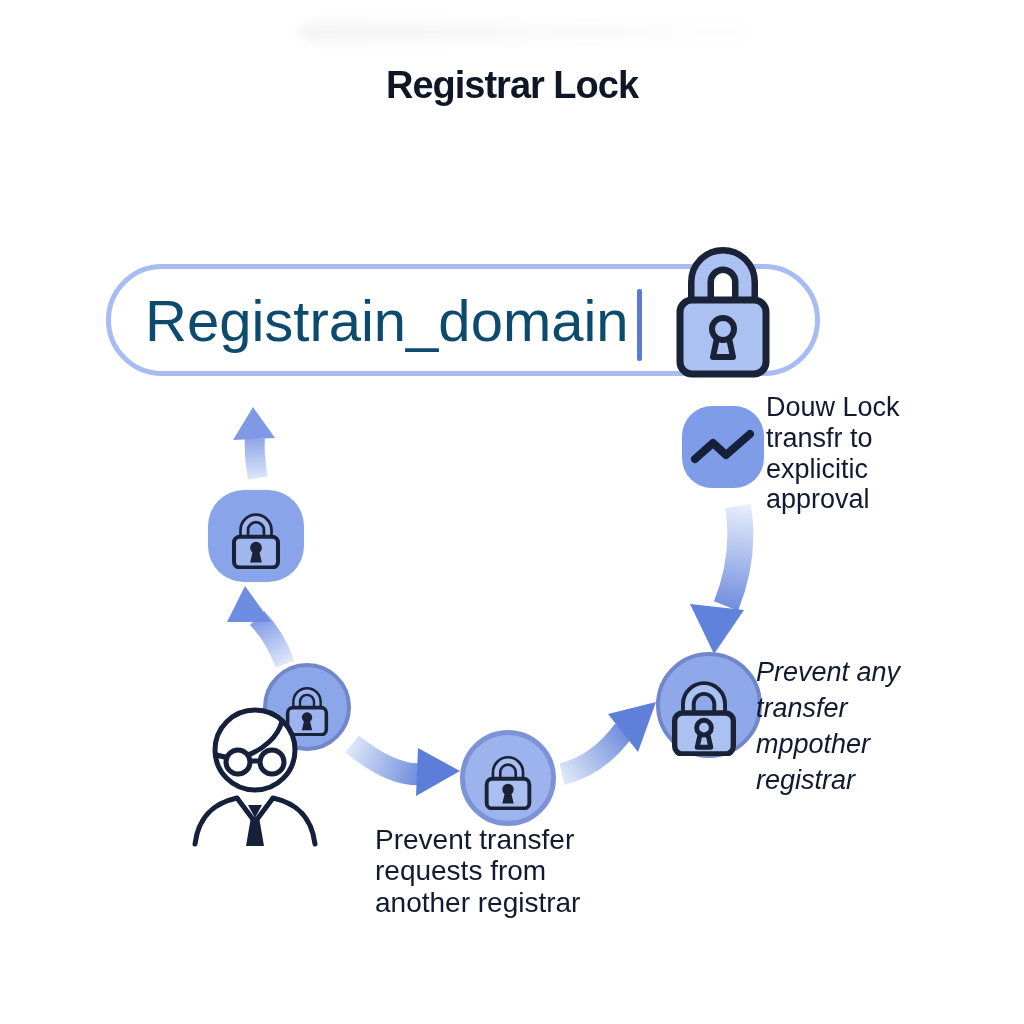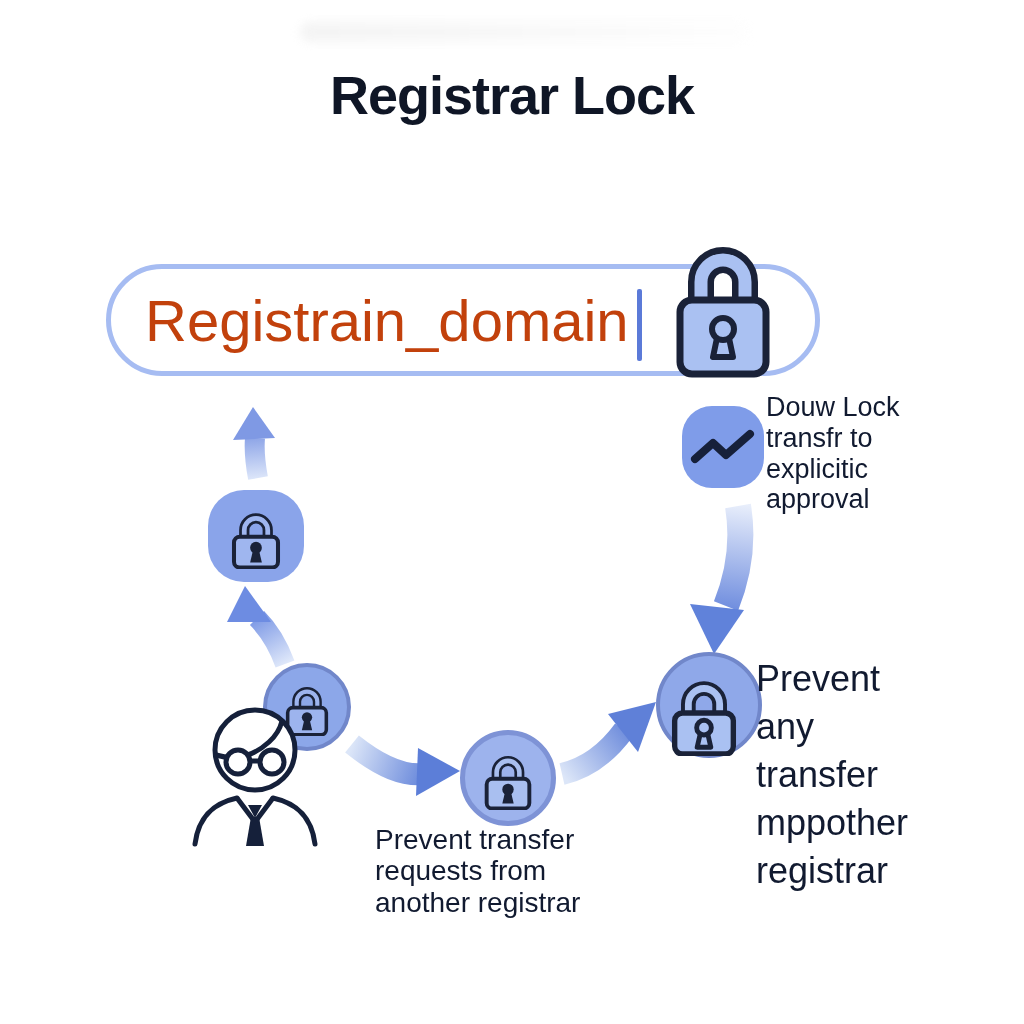--- a/index.html
+++ b/index.html
@@ -11,32 +11,32 @@
     font-family:"Liberation Sans", sans-serif;
   }
   .smudge{
     position:absolute;left:300px;top:22px;width:450px;height:20px;
     background:linear-gradient(90deg,#ebebeb,#f7f7f7 70%,#fdfdfd);
     filter:blur(5px);opacity:.55;border-radius:10px;
   }
   .title{
     position:absolute;left:0;top:64px;width:1024px;
     text-align:center;
-    font-size:54px;font-weight:700;letter-spacing:-1px;
+    font-size:38px;font-weight:700;letter-spacing:-1px;
     color:#0f1626;margin:0;
   }
   .pill{
     position:absolute;left:106px;top:264px;width:714px;height:112px;
     border:5px solid #a6bcf2;border-radius:60px;background:#ffffff;
     box-sizing:border-box;
     display:flex;align-items:center;
   }
   .domain-text{
     padding-left:34px;
-    font-size:58px;color:#c2410c;letter-spacing:0px;
+    font-size:58px;color:#0c4a6e;letter-spacing:0px;
     white-space:nowrap;
   }
   .cursor{
     position:absolute;left:637px;top:289px;width:5px;height:72px;
     background:#5b7ad8;border-radius:2px;
   }
   .abs{position:absolute;}
   .node{
     position:absolute;border-radius:50%;
     display:flex;align-items:center;justify-content:center;
@@ -53,21 +53,21 @@
   .squircle-trend{
     position:absolute;left:682px;top:406px;width:82px;height:82px;
     background:#7f9ce9;border-radius:30px;
     display:flex;align-items:center;justify-content:center;
   }
   .label{
     position:absolute;
     color:#111a30;text-align:left;white-space:pre-line;
   }
   .label-1{left:766px;top:392px;width:165px;font-size:27px;line-height:1.14;}
-  .label-2{left:756px;top:655px;width:160px;font-size:36px;line-height:1.33;}
+  .label-2{left:756px;top:655px;width:160px;font-size:27px;line-height:1.33;font-style:italic;}
   .label-3{left:375px;top:824px;width:266px;font-size:28px;line-height:1.12;}
 </style>
 </head>
 <body>
 
 <div class="stage">
 
   <div class="smudge"></div>
 
   <h1 class="title">Registrar Lock</h1>

